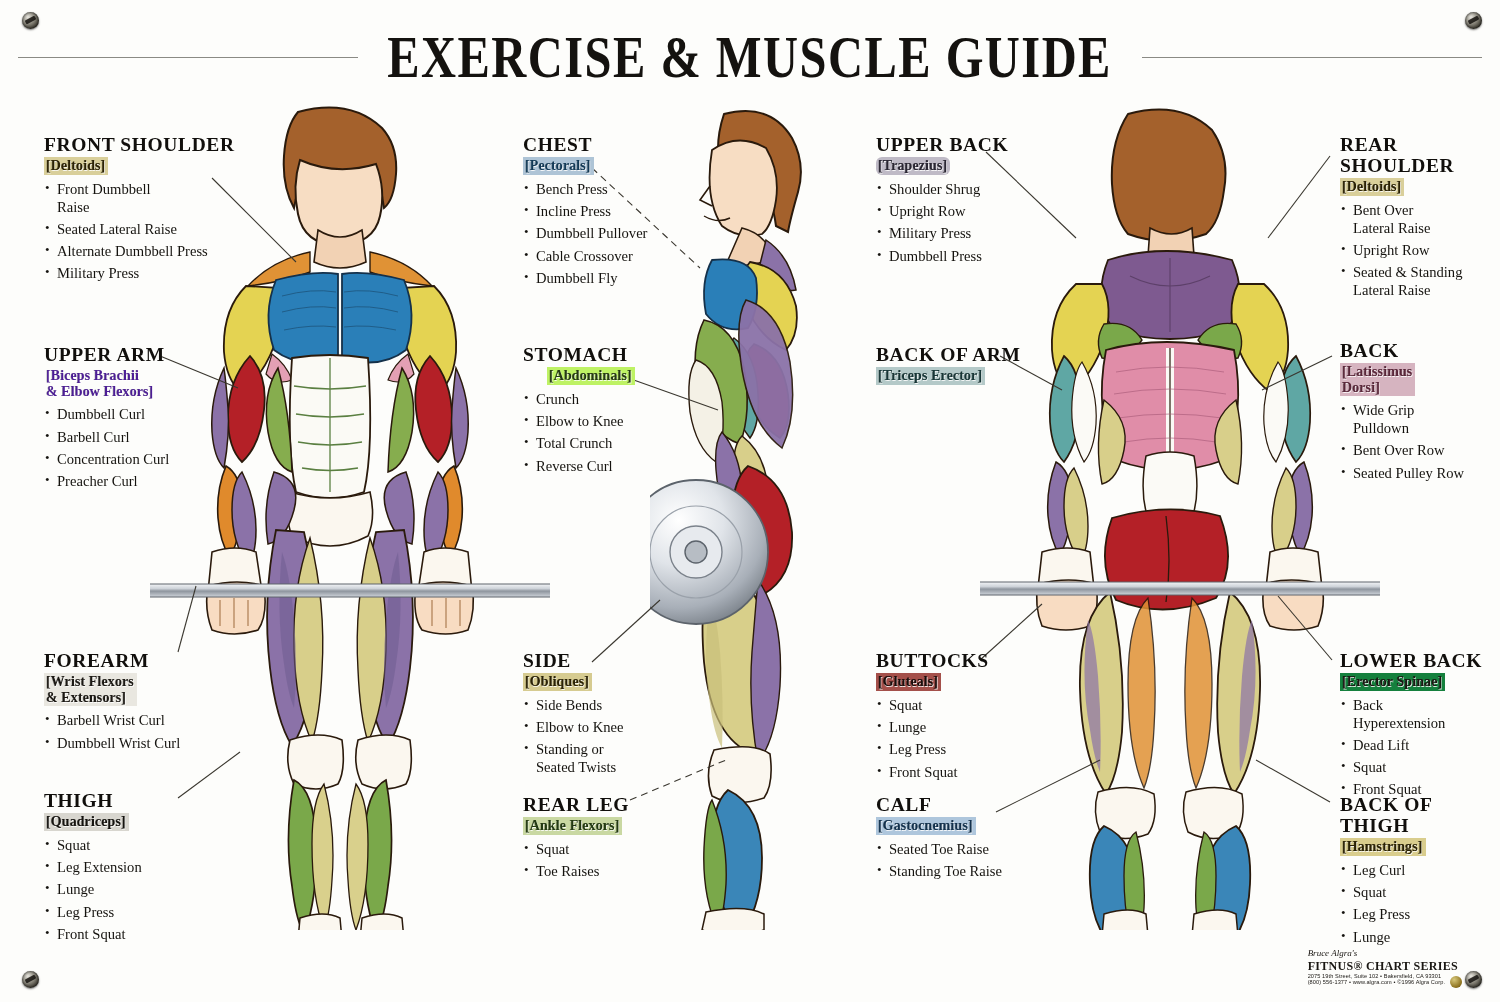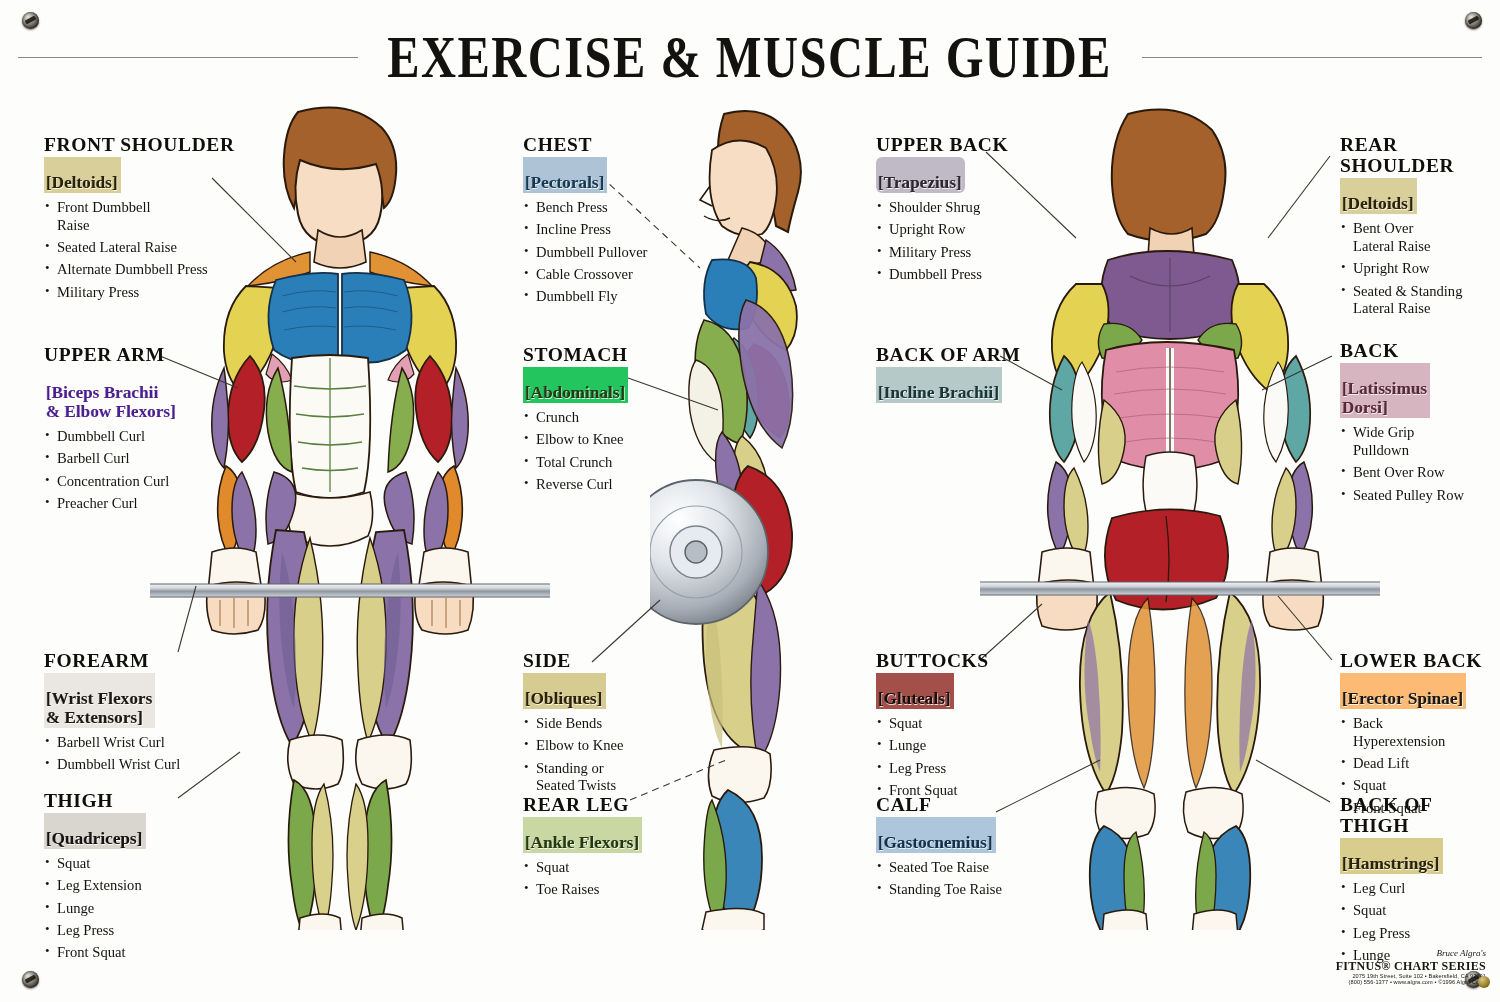--- a/index.html
+++ b/index.html
@@ -56,24 +56,24 @@
     font-size: 19.5px;
     letter-spacing: .6px;
     color: #110f0c;
     line-height: 1.08;
     white-space: pre-line;
   }
   .blk-sub {
     display: inline-block;
     font-family: "Liberation Serif", serif;
     font-weight: 700;
-    font-size: 17px;
+    font-size: 14px;
     line-height: 1.12;
     letter-spacing: .1px;
-    padding: 16px 3px 1px 2px;
+    padding: 1px 3px 1px 2px;
     margin-top: 2px;
     white-space: pre-line;
     text-shadow: 0.6px 0.6px 0 rgba(255,255,255,.85), -0.5px -0.5px 0 rgba(0,0,0,.35);
   }
   .blk-list { list-style: none; margin-top: 6px; }
   .blk-list li {
     position: relative;
     padding-left: 13px;
     font-family: "Liberation Serif", serif;
     font-size: 14.6px;
@@ -90,22 +90,22 @@
 
   
   #leaders { position: absolute; left:0; top:0; width:1500px; height:1002px; pointer-events:none; }
 
   
   .figure { position: absolute; }
   .fig-svg { display: block; }
 
   
   #credit {
-    position: absolute; right: 14px; bottom: 16px;
-    text-align: right; line-height: 1.18;
+    position: absolute; right: 42px; bottom: 16px;
+    text-align: left; line-height: 1.18;
     color: #1a1713;
   }
   #credit .c-script { font-family: "Liberation Serif", serif; font-style: italic; font-size: 9px; }
   #credit .c-name   { font-family: "Liberation Serif", serif; font-weight: 700; font-size: 12px; letter-spacing: .3px; }
   #credit .c-addr   { font-family: "Liberation Sans", sans-serif; font-size: 5.6px; letter-spacing: .1px; }
   #credit .c-web    { font-family: "Liberation Sans", sans-serif; font-size: 5.6px; letter-spacing: .1px; }
   #credit .c-seal {
     position: absolute; right: -4px; bottom: -2px; width: 12px; height: 12px; border-radius: 50%;
     background: radial-gradient(circle at 35% 30%, #d8c87a, #8a6f1c 70%, #4c3c0a);
   }
@@ -454,21 +454,21 @@
       <li>Bench Press</li>
       <li>Incline Press</li>
       <li>Dumbbell Pullover</li>
       <li>Cable Crossover</li>
       <li>Dumbbell Fly</li>
     </ul>
   </div>
 
   <div class="block" style="left:523px; top:344px; width:190px;">
     <div class="blk-title">STOMACH</div>
-    <div class="blk-sub" style="color: rgb(36, 58, 18); background: #22c55e;">[Abdominals]</div>
+    <div class="blk-sub" style="color: rgb(36, 58, 18); background: #bef264; margin-left: 24px;">[Abdominals]</div>
     <ul class="blk-list">
       <li>Crunch</li>
       <li>Elbow to Knee</li>
       <li>Total Crunch</li>
       <li>Reverse Curl</li>
     </ul>
   </div>
 
   <div class="block" style="left:523px; top:650px; width:190px;">
     <div class="blk-title">SIDE</div>
@@ -496,21 +496,21 @@
     <ul class="blk-list">
       <li>Shoulder Shrug</li>
       <li>Upright Row</li>
       <li>Military Press</li>
       <li>Dumbbell Press</li>
     </ul>
   </div>
 
   <div class="block" style="left:876px; top:344px; width:200px;">
     <div class="blk-title">BACK OF ARM</div>
-    <div class="blk-sub" style="color: rgb(23, 54, 54); background: rgb(180, 201, 200);">[Incline Brachii]</div>
+    <div class="blk-sub" style="color: rgb(23, 54, 54); background: rgb(180, 201, 200);">[Triceps Erector]</div>
   </div>
 
   <div class="block" style="left:876px; top:650px; width:190px;">
     <div class="blk-title">BUTTOCKS</div>
     <div class="blk-sub" style="color: rgb(26, 13, 11); background: rgb(164, 80, 74);">[Gluteals]</div>
     <ul class="blk-list">
       <li>Squat</li>
       <li>Lunge</li>
       <li>Leg Press</li>
       <li>Front Squat</li>
@@ -546,21 +546,21 @@
     <ul class="blk-list">
       <li>Wide Grip
 Pulldown</li>
       <li>Bent Over Row</li>
       <li>Seated Pulley Row</li>
     </ul>
   </div>
 
   <div class="block" style="left:1340px; top:650px; width:160px;">
     <div class="blk-title">LOWER BACK</div>
-    <div class="blk-sub" style="color: rgb(27, 24, 19); background: #fdba74;">[Erector Spinae]</div>
+    <div class="blk-sub" style="color: rgb(27, 24, 19); background: #15803d;">[Erector Spinae]</div>
     <ul class="blk-list">
       <li>Back
 Hyperextension</li>
       <li>Dead Lift</li>
       <li>Squat</li>
       <li>Front Squat</li>
     </ul>
   </div>
 
   <div class="block" style="left:1340px; top:794px; width:160px;">

